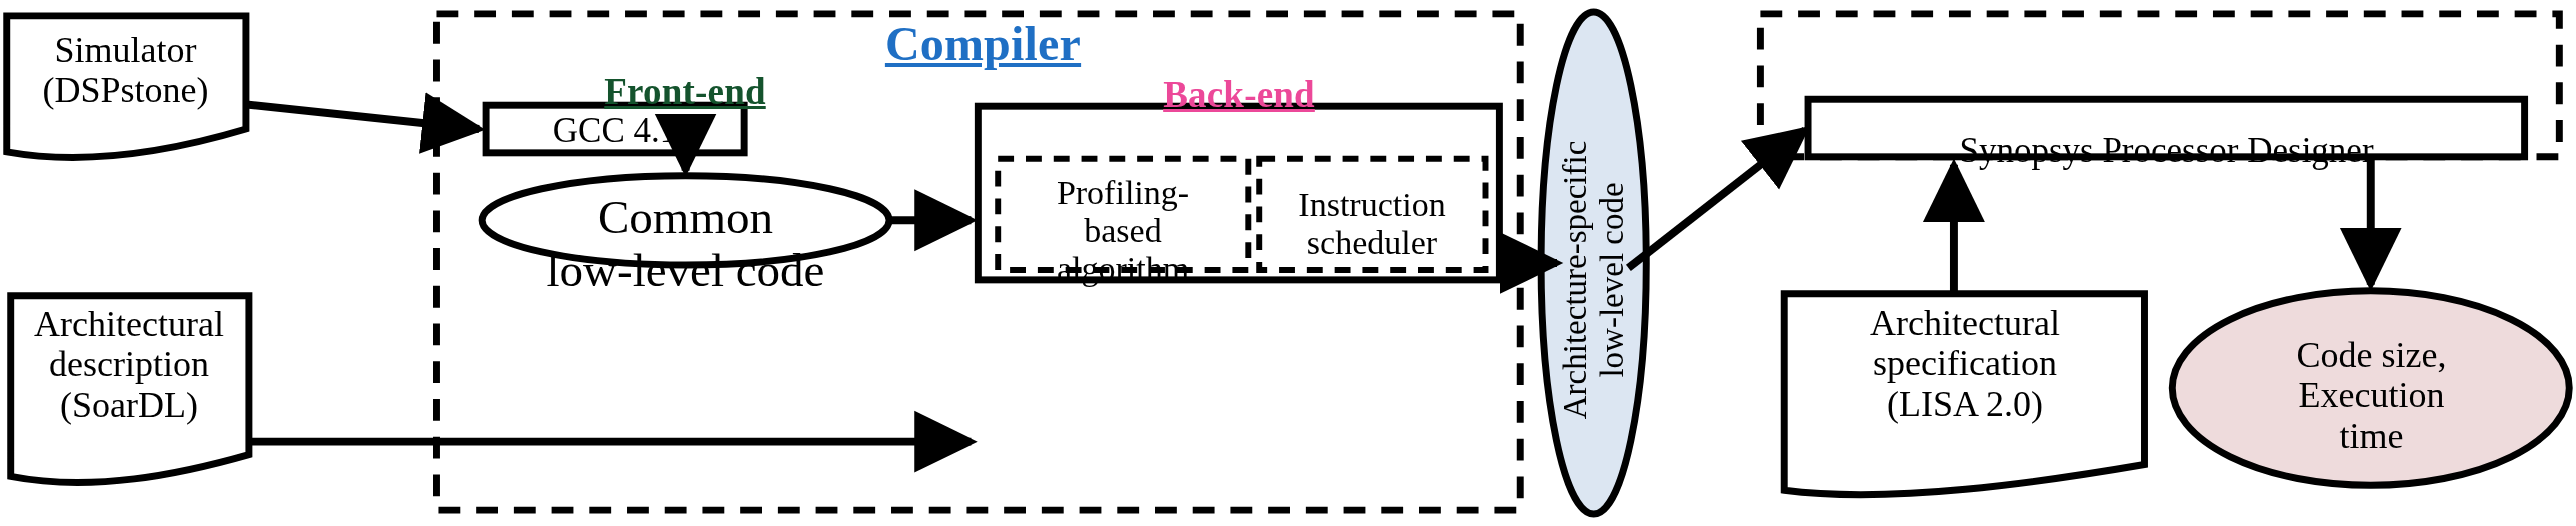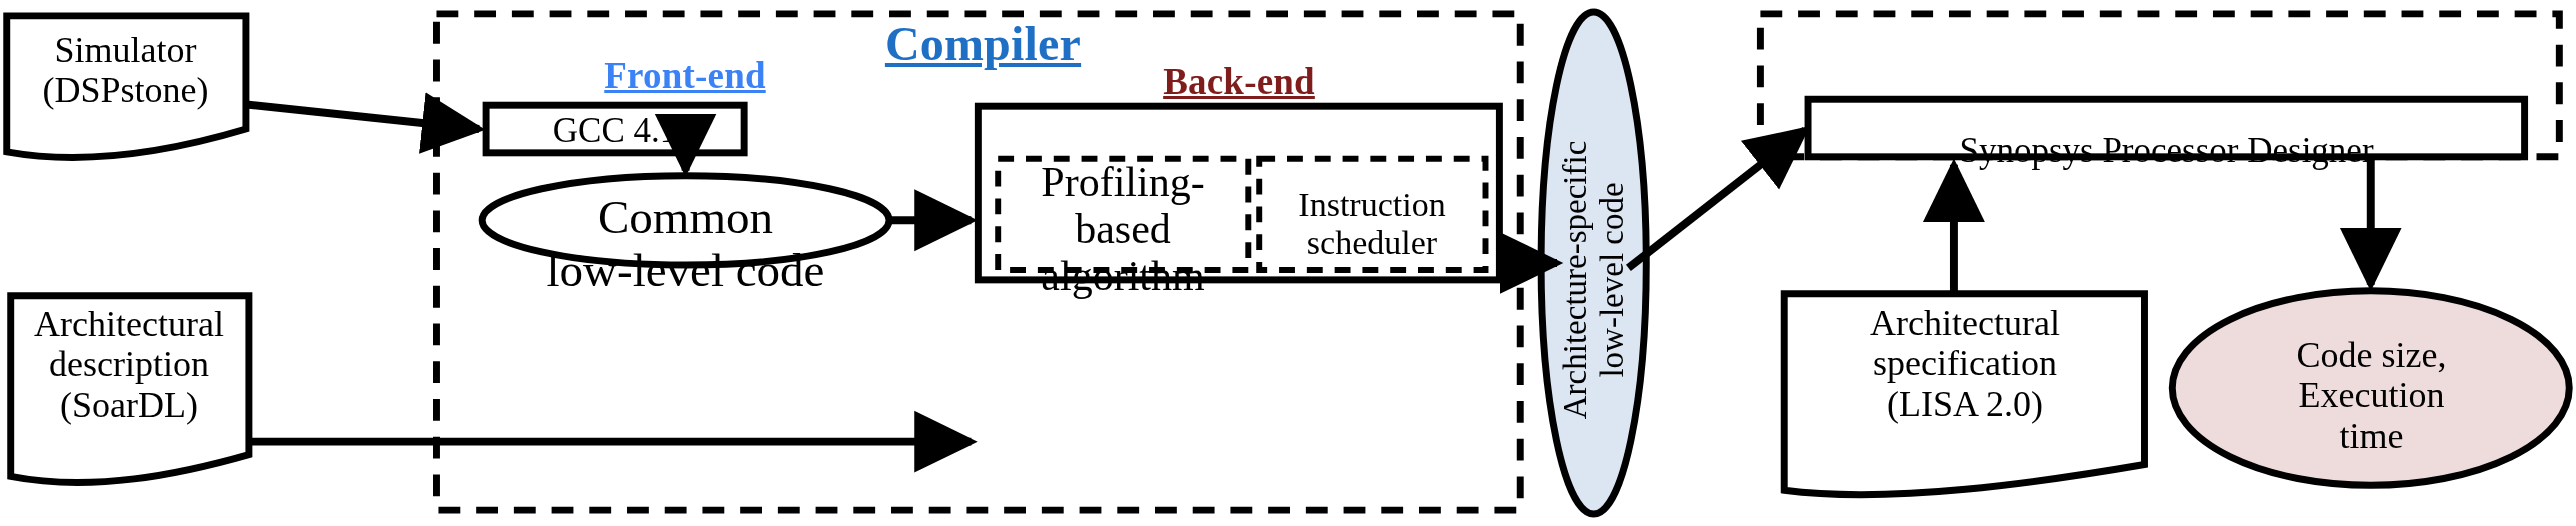--- a/index.html
+++ b/index.html
@@ -67,31 +67,31 @@
 
   <div class="lbl" style="left:6px;top:30px;width:239px;font-size:36px;">Simulator
 (DSPstone)</div>
 
   <div class="lbl" style="left:10px;top:304px;width:238px;font-size:36px;">Architectural
 description
 (SoarDL)</div>
 
   <div class="lbl hdr" style="left:834px;top:17px;width:298px;font-size:48px;color:#1f6fc4;">Compiler</div>
 
-  <div class="lbl hdr" style="left:536px;top:55px;width:298px;font-size:37px;color:#3b82f6;">Front-end</div>
+  <div class="lbl hdr" style="left:536px;top:71px;width:298px;font-size:37px;color:#14532d;">Front-end</div>
 
-  <div class="lbl hdr" style="left:1090px;top:61px;width:298px;font-size:37px;color:#7f1d1d;">Back-end</div>
+  <div class="lbl hdr" style="left:1090px;top:74px;width:298px;font-size:37px;color:#ec4899;">Back-end</div>
 
   <div class="lbl" style="left:486px;top:111px;width:258px;font-size:35px;">GCC 4.1</div>
 
   <div class="lbl" style="left:487px;top:191px;width:397px;font-size:47px;">Common
 low-level code</div>
 
 
-  <div class="lbl" style="left:998px;top:159px;width:250px;font-size:42px;text-align:center;">Profiling-
+  <div class="lbl" style="left:998px;top:174px;width:250px;font-size:34px;text-align:center;">Profiling-
 based
 algorithm</div>
 
   <div class="lbl" style="left:1256px;top:186px;width:232px;font-size:34px;text-align:center;">Instruction
 scheduler</div>
 
   <div class="lbl" style="left:1370px;top:243px;width:447px;font-size:33px;
               transform:rotate(-90deg);transform-origin:center center;">Architecture-specific
 low-level code</div>
 

